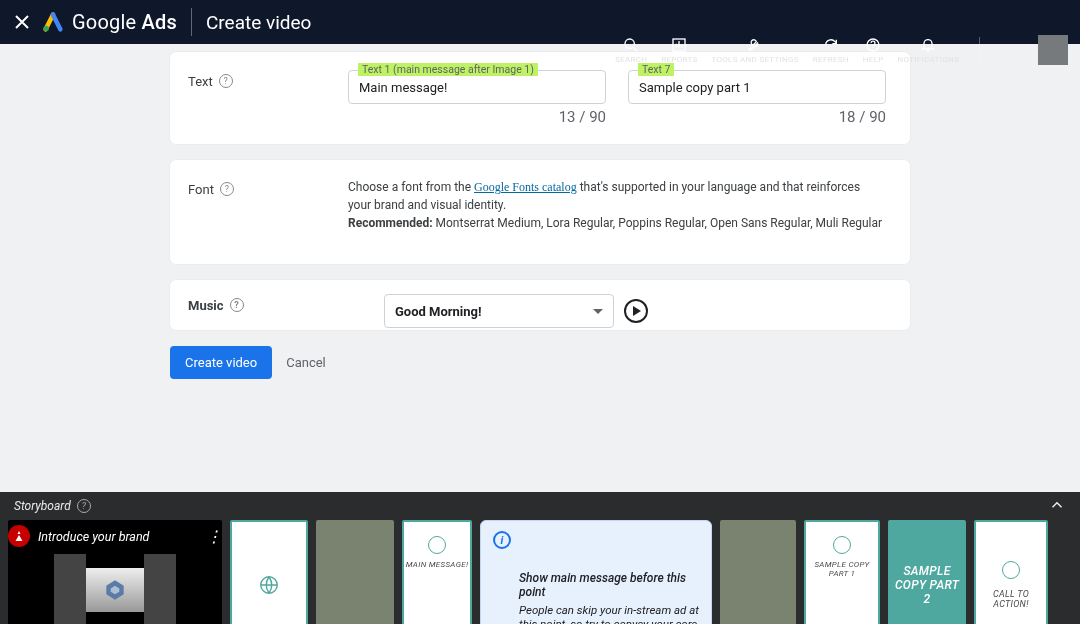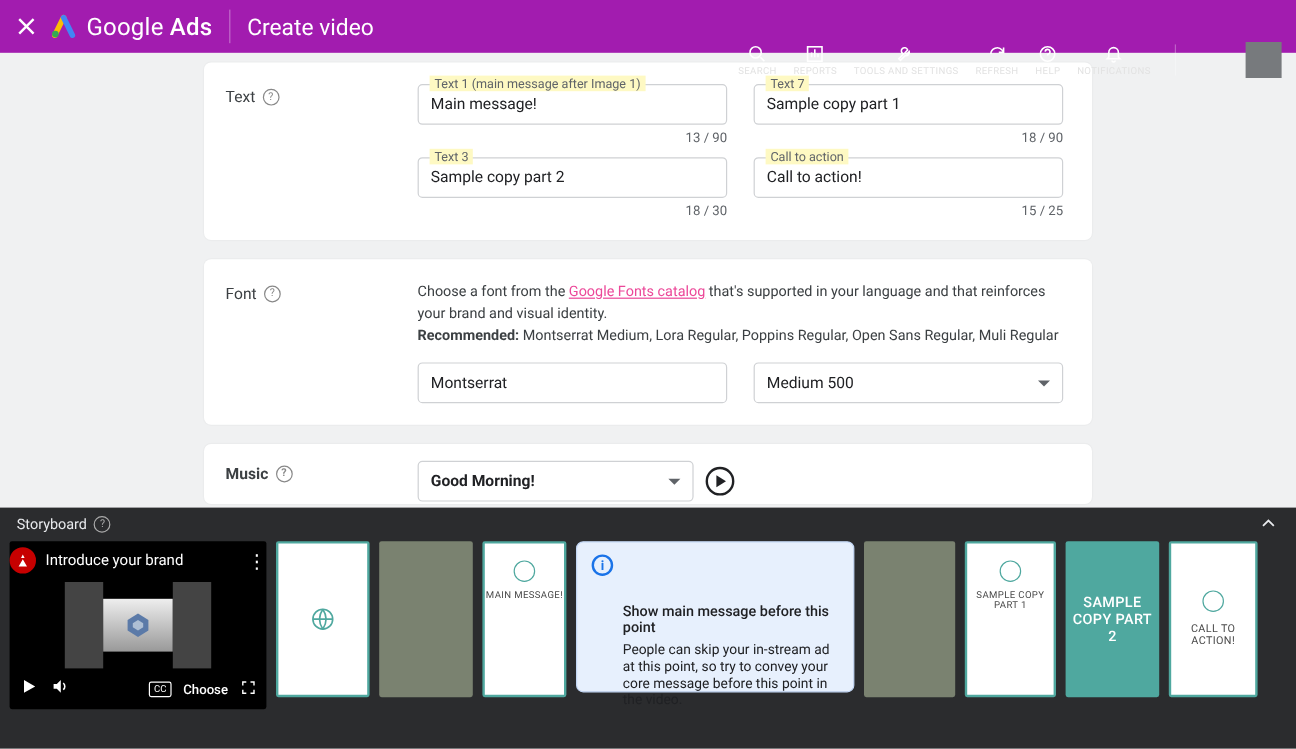--- a/index.html
+++ b/index.html
@@ -1,19 +1,19 @@
 <!DOCTYPE html>
 <html><head>
 <meta charset="utf-8">
 <style>
   * { box-sizing: border-box; margin: 0; padding: 0; font-family: Roboto, Arial, sans-serif; }
   body { background: #f0f1f2; width: 1080px; height: 624px; overflow: hidden; position: relative; }
 
   
-  .header { background: #a21caf; height: 44px; display: flex; align-items: center; color: #fff; padding: 0 10px; position: relative; }
+  .header { background: #0f172a; height: 44px; display: flex; align-items: center; color: #fff; padding: 0 10px; position: relative; }
   .close-btn { width: 24px; height: 24px; display: flex; align-items: center; justify-content: center; cursor: pointer; margin-right: 8px; }
   .ga-logo { display: flex; align-items: center; gap: 2px; margin-right: 8px; }
   .brand { font-size: 20px; font-weight: 400; letter-spacing: 0.2px; }
   .brand b { font-weight: 500; }
   .vdiv { width: 1px; height: 28px; background: rgba(255,255,255,0.35); margin: 0 14px; }
   .page-title { font-size: 19px; font-weight: 400; color: #fff; }
   .header-right { position: absolute; right: 12px; top: 0; height: 44px; display: flex; align-items: center; gap: 14px; margin-top: 28px; }
   .header-item { display: flex; flex-direction: column; align-items: center; cursor: pointer; }
   .header-item .icon { height: 18px; display:flex; align-items:center; justify-content:center;}
   .header-item .lbl { font-size: 8px; letter-spacing: 0.3px; color: #e2e2e2; margin-top: 2px; text-align:center; line-height:1.1;}
@@ -21,37 +21,37 @@
   .avatar-box { width: 30px; height: 30px; background: #777a7d; border-radius: 0; margin-left: 44px;}
 
   
   .content { width: 1080px; padding: 8px 0 0 0; }
   .panel { background: #fff; width: 740px; margin: 0 auto 16px auto; border-radius: 6px; padding: 18px 24px 18px 18px; display: flex; box-shadow: 0 0 0 1px rgba(0,0,0,0.02); }
   .panel-label { width: 160px; font-size: 13px; color: #3c4043; display: flex; align-items: flex-start; gap: 6px; padding-top: 4px;}
   .help-circ { width: 14px; height: 14px; border: 1.2px solid #888; border-radius: 50%; display:inline-flex; align-items:center; justify-content:center; font-size: 9px; color:#888;}
   .panel-body { flex: 1; }
   .row2 { display: flex; gap: 22px; }
   .input-wrap { position: relative; flex: 1; }
-  .input-wrap .float-lbl { position: absolute; top: -7px; left: 10px; background: #fef9c3; padding: 0 4px; font-size: 10.5px; color: #5f6368; }
+  .input-wrap .float-lbl { position: absolute; top: -7px; left: 10px; background: #bef264; padding: 0 4px; font-size: 10.5px; color: #5f6368; }
   .txt-input { width: 100%; height: 34px; border: 1px solid #cfd1d4; border-radius: 4px; padding: 0 10px; font-size: 13px; color: #202124; outline: none; }
-  .counter { font-size: 11px; color: #5f6368; text-align: right; margin-top: 4px; }
+  .counter { font-size: 15px; color: #5f6368; text-align: right; margin-top: 4px; }
   .dropdown { width: 100%; height: 34px; border: 1px solid #cfd1d4; border-radius: 4px; padding: 0 10px; font-size: 13px; display:flex; align-items:center; justify-content:space-between; cursor:pointer; color:#202124;}
   .caret-down { width:0;height:0;border-left:5px solid transparent;border-right:5px solid transparent;border-top:5px solid #5f6368;}
   .font-desc { font-size: 12px; color: #3c4043; line-height: 1.5; margin-bottom: 14px;}
-  .font-desc a { color: #ec4899; text-decoration: underline; }
-  .music-row { display:flex; align-items:center; gap:10px;}
+  .font-desc a { color: #0369a1; text-decoration: underline; font-family: Liberation Serif, serif; }
+  .music-row { display:flex; align-items:center; gap:10px;margin-left:36px;}
   .play-circ { width:24px;height:24px;border:2px solid #202124;border-radius:50%;display:flex;align-items:center;justify-content:center;cursor:pointer;}
   .play-tri { width:0;height:0;border-top:5px solid transparent;border-bottom:5px solid transparent;border-left:8px solid #202124;margin-left:2px;}
 
   .actions { width: 740px; margin: 0 auto; display:flex; gap:14px; align-items:center; }
   .btn-primary { background:#1a73e8;color:#fff;border:none;border-radius:4px;padding:9px 15px;font-size:13px;cursor:pointer;}
   .btn-text { background:none;border:none;color:#5f6368;font-size:13px;cursor:pointer;}
 
   
-  .storyboard { position:absolute; bottom:0; left:0; width:1080px; background:#2b2c2e; height:201px; }
+  .storyboard { position:absolute; bottom:0; left:0; width:1080px; background:#2b2c2e; height:132px;font-style:italic; }
   .sb-head { height:28px; display:flex; align-items:center; justify-content:space-between; padding:0 14px; color:#e8eaed; font-size:12px;}
   .sb-head-left { display:flex; align-items:center; gap:6px;}
   .sb-row { display:flex; gap:8px; padding: 0 8px; align-items:flex-start;}
   .vid-player { width: 214px; height: 140px; background:#000; position:relative; border-radius:2px;}
   .vid-top { height:32px; display:flex; align-items:center; padding:0 0; gap:8px;}
   .yt-ico { width:22px;height:22px;background:#c60000;border-radius:50%;display:flex;align-items:center;justify-content:center;}
   .vtitle { color:#fff; font-size:12.5px; flex:1;}
   .vdots { color:#fff; font-size:16px; cursor:pointer;}
   .vid-mid { height:76px; display:flex; align-items:center; justify-content:center;}
   .thumb { width:58px;height:44px;background:linear-gradient(#eee,#999);display:flex;align-items:center;justify-content:center;}
@@ -165,55 +165,32 @@
           <span class="float-lbl">Text 1 (main message after Image 1)</span>
           <input class="txt-input" value="Main message!" style="">
           <div class="counter">13 / 90</div>
         </div>
         <div class="input-wrap">
           <span class="float-lbl">Text 7</span>
           <input class="txt-input" value="Sample copy part 1" style="">
           <div class="counter">18 / 90</div>
         </div>
       </div>
-      <div class="row2" style="margin-top:10px;">
-        <div class="input-wrap">
-          <span class="float-lbl">Text 3</span>
-          <input class="txt-input" value="Sample copy part 2" style="">
-          <div class="counter">18 / 30</div>
-        </div>
-        <div class="input-wrap">
-          <span class="float-lbl">Call to action</span>
-          <input class="txt-input" value="Call to action!" style="">
-          <div class="counter">15 / 25</div>
-        </div>
-      </div>
     </div>
   </div>
 
   <div class="panel">
     <div class="panel-label">
       <span>Font</span>
       <span class="help-circ">?</span>
     </div>
     <div class="panel-body">
       <div class="font-desc">
         <span>Choose a font from the </span><a href="#">Google Fonts catalog</a><span> that's supported in your language and that reinforces your brand and visual identity.</span><br>
         <b>Recommended:</b><span> Montserrat Medium, Lora Regular, Poppins Regular, Open Sans Regular, Muli Regular</span>
-      </div>
-      <div class="row2">
-        <div class="input-wrap">
-          <input class="txt-input" value="Montserrat" style="">
-        </div>
-        <div class="input-wrap">
-          <div class="dropdown">
-            <span>Medium 500</span>
-            <span class="caret-down"></span>
-          </div>
-        </div>
       </div>
     </div>
   </div>
 
   <div class="panel" style="padding-top:14px;padding-bottom:2px;font-weight:bold;">
     <div class="panel-label">
       <span>Music</span>
       <span class="help-circ">?</span>
     </div>
     <div class="panel-body music-row">

